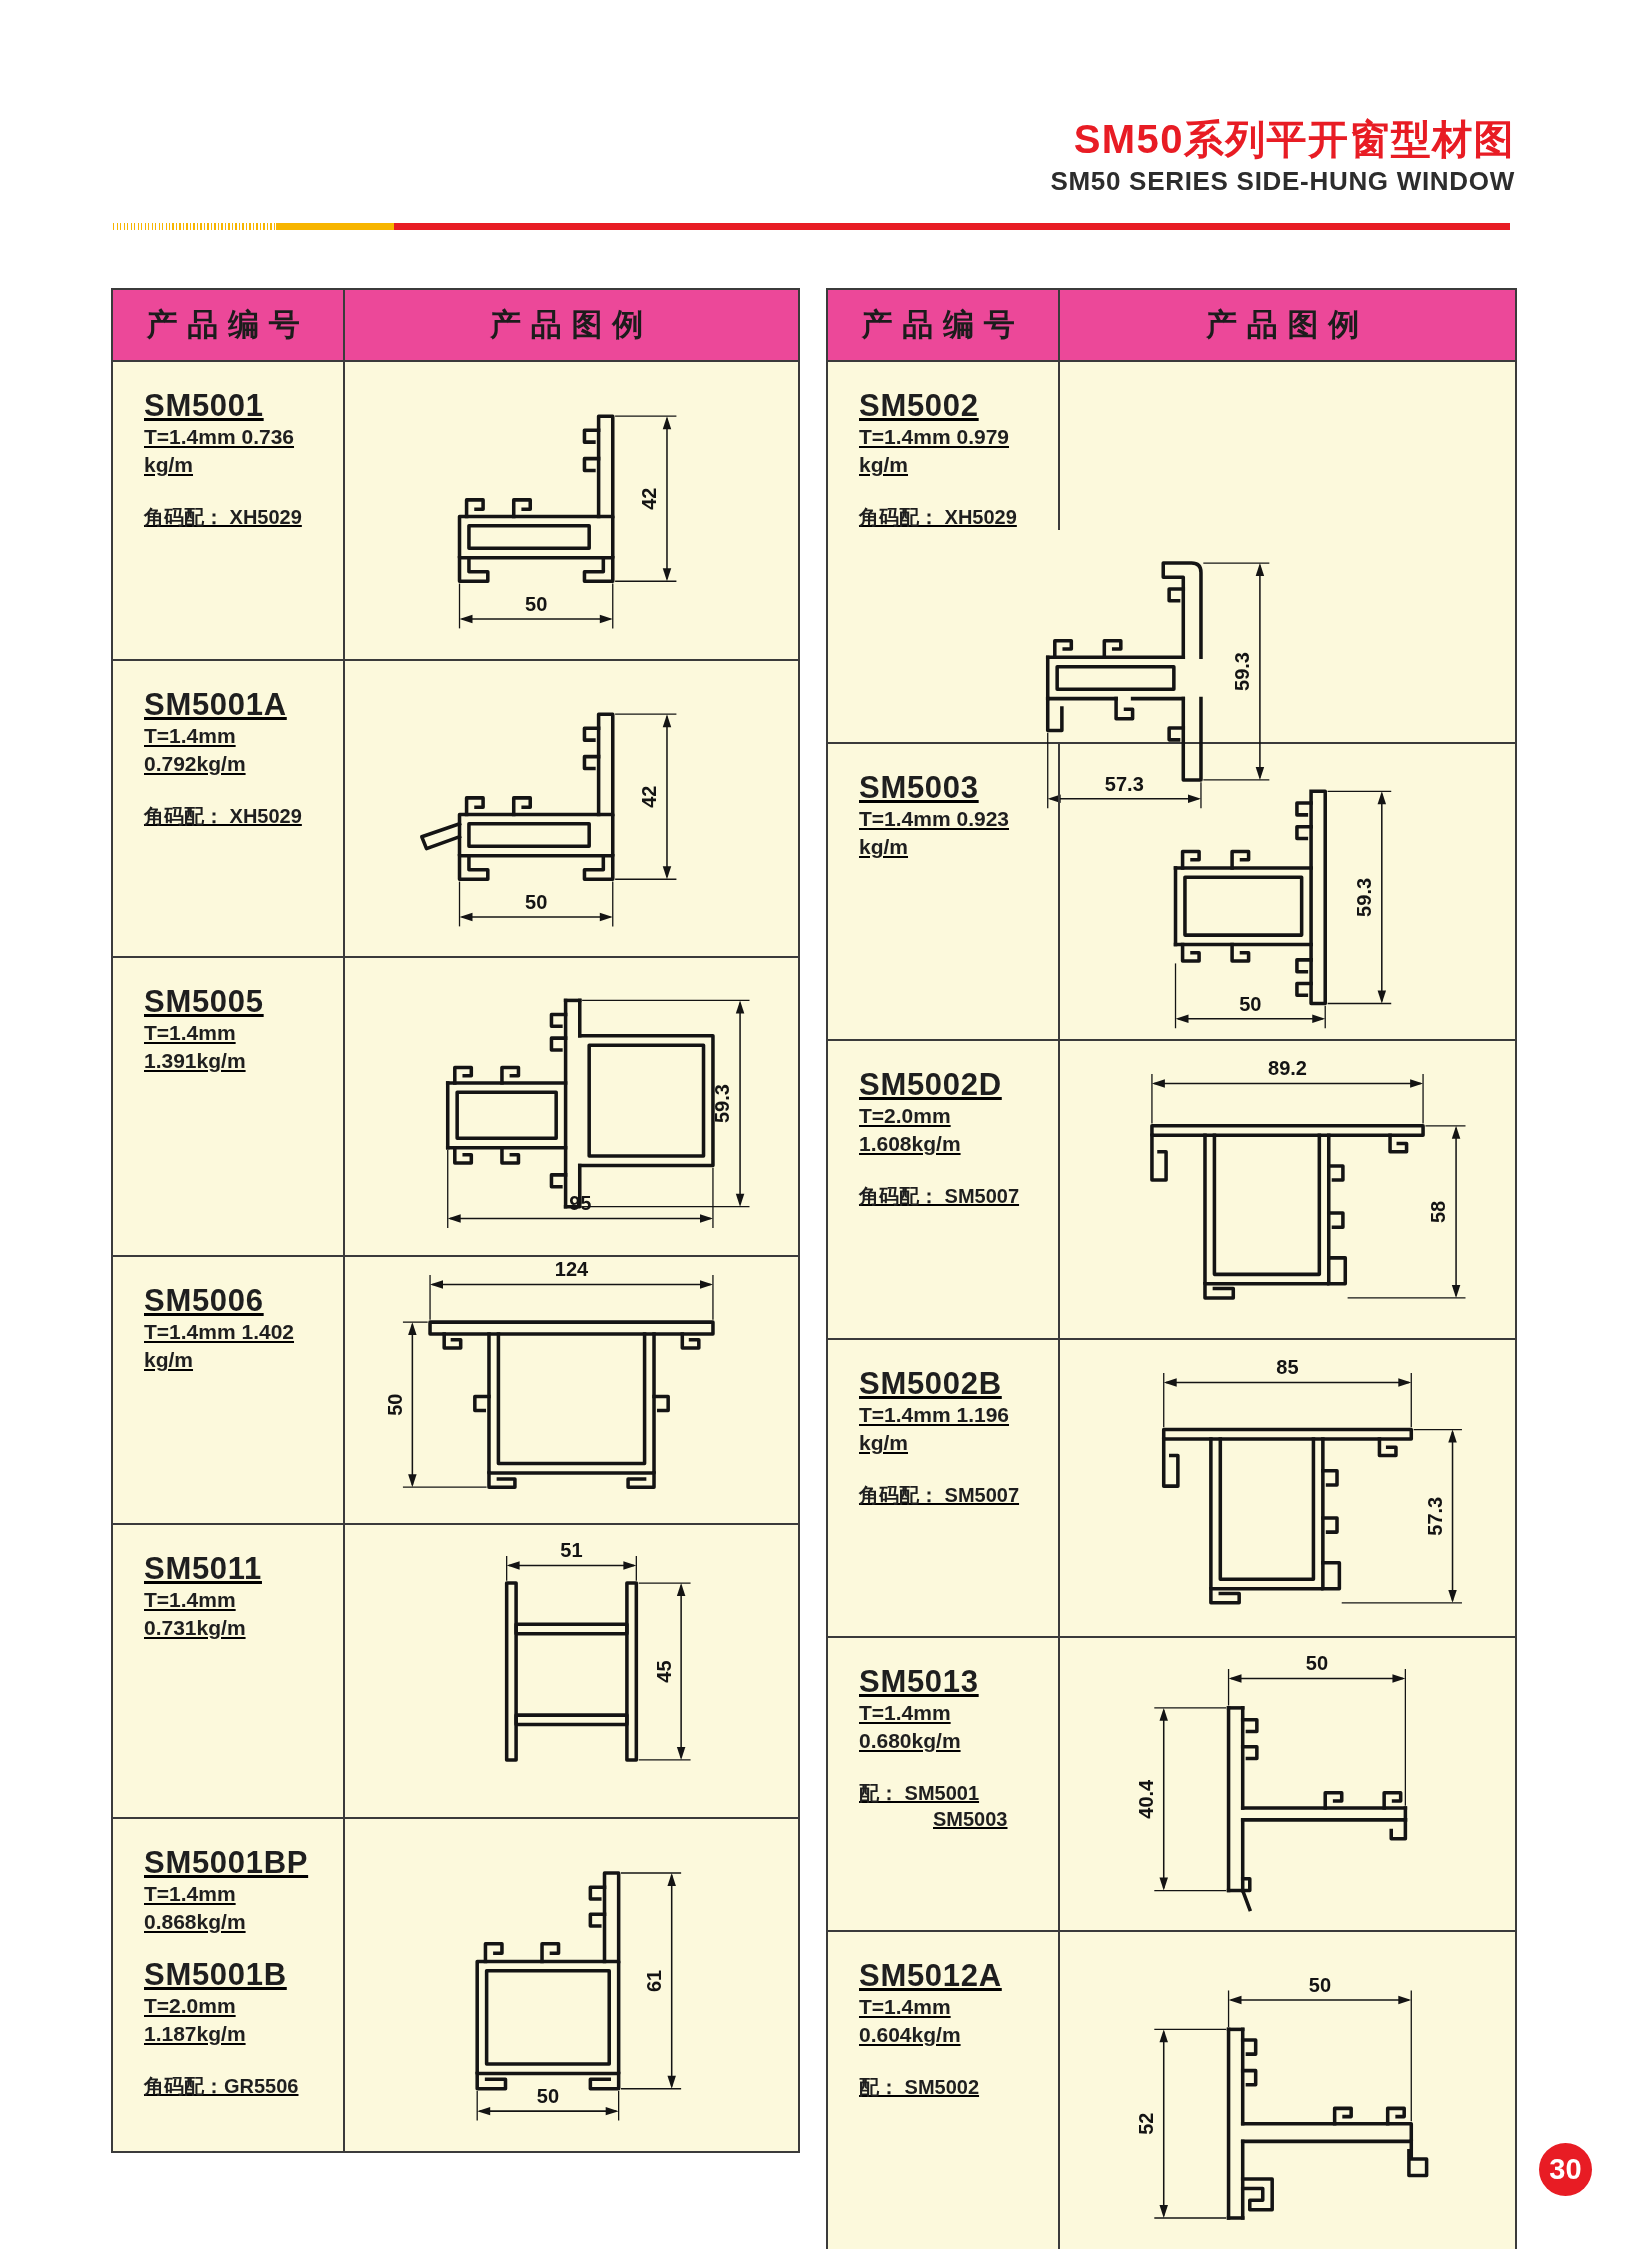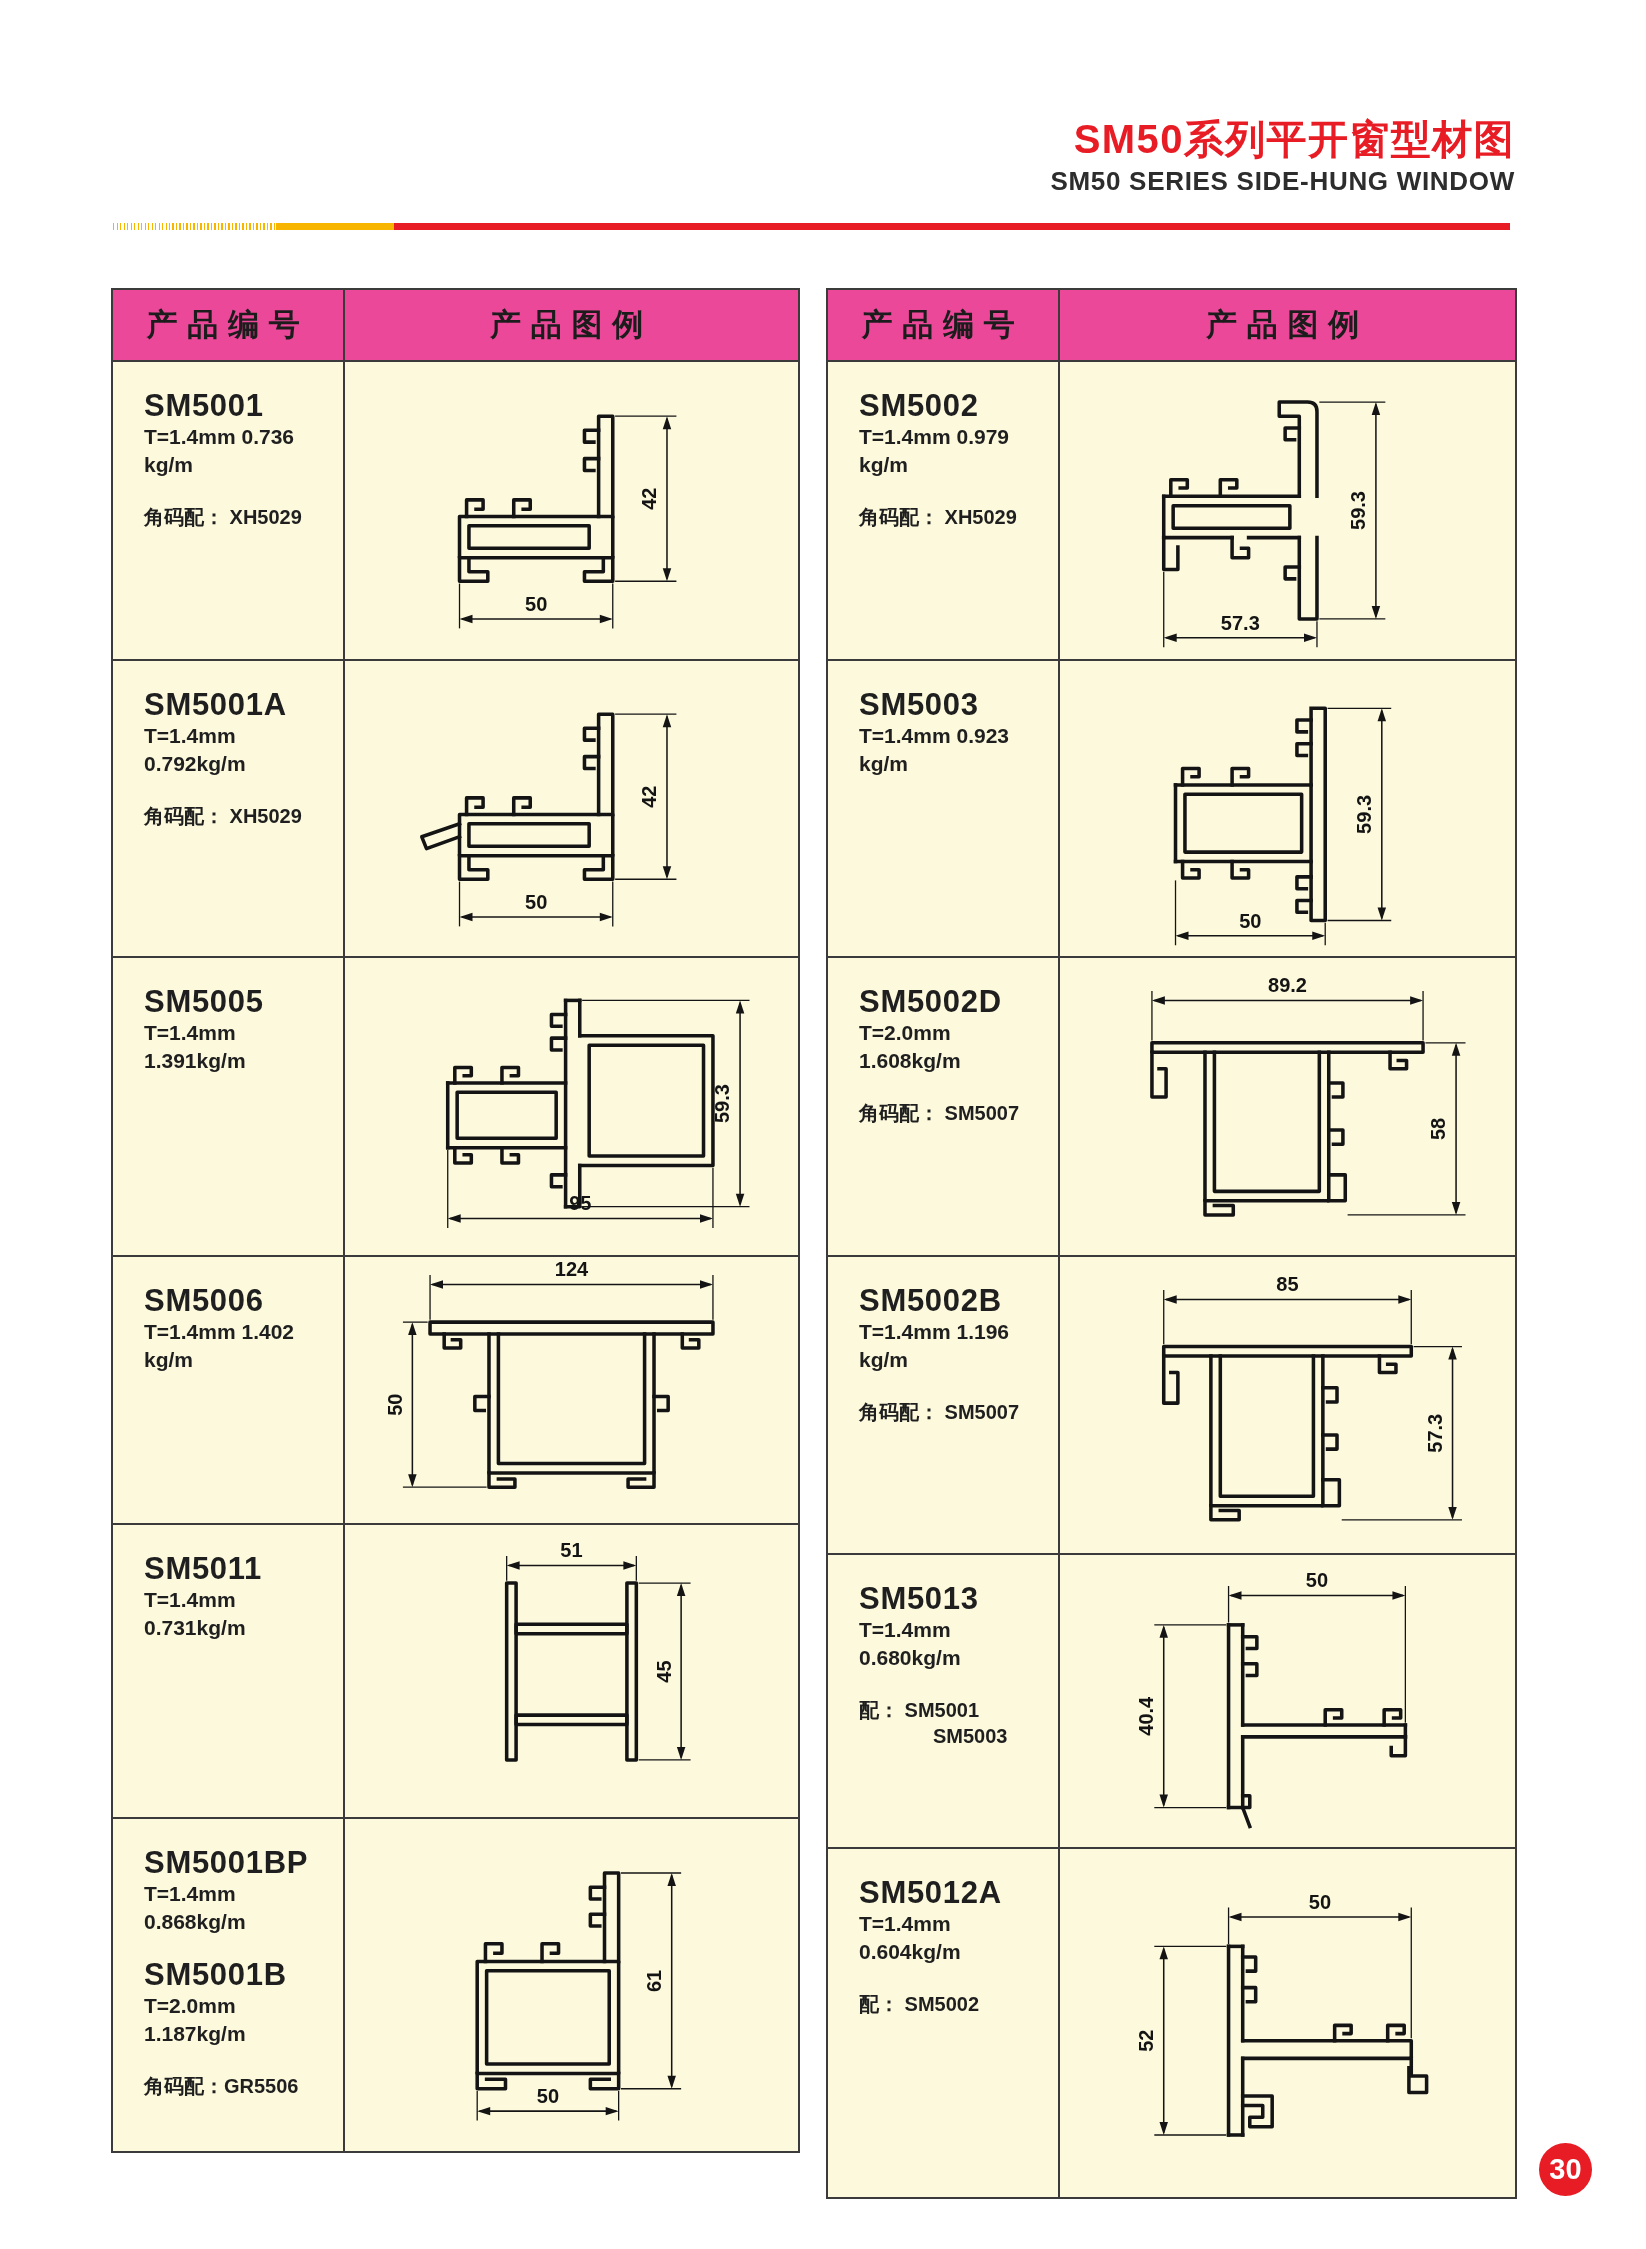--- a/index.html
+++ b/index.html
@@ -22,21 +22,21 @@
   .ptable.left{left:111px;width:689px;}
   .ptable.right{left:826px;width:691px;}
   .thead{display:flex;height:72px;background:#ec4899;border-bottom:2.1px solid #3b3b3b;box-sizing:border-box;}
   .th{display:flex;align-items:center;justify-content:center;font-weight:bold;font-size:31px;
       color:#1c1c1c;letter-spacing:9.7px;box-sizing:border-box;}
   .th.c1{width:232px;border-right:2.1px solid #3b3b3b;}
   .th.c2{flex:1;}
   .trow{display:flex;border-bottom:2.1px solid #3b3b3b;box-sizing:border-box;}
   .trow:last-child{border-bottom:none;}
   .cell-info{width:232px;box-sizing:border-box;border-right:2.1px solid #3b3b3b;
-             padding:26px 9px 0 31px;}
+             padding:26px 9px 0 31px;text-decoration:underline;}
   .cell-draw{flex:1;display:flex;align-items:center;justify-content:center;box-sizing:border-box;}
   .ln{color:#1f1f1f;}
   .ln.code{font-weight:bold;font-size:31px;line-height:35px;letter-spacing:0.7px;}
   .ln.code2{font-weight:bold;font-size:31px;line-height:35px;letter-spacing:0.7px;margin-top:21px;}
   .ln.spec{font-weight:bold;font-size:21px;line-height:28px;}
   .ln.match{font-weight:bold;font-size:20px;line-height:26px;margin-top:25px;}
   .ln.cont{font-weight:bold;font-size:20px;line-height:26px;margin-left:74px;}
 
   
   svg.drawing{width:389px;height:283px;}
@@ -267,21 +267,21 @@
             <text x="241" y="116.5" text-anchor="middle" class="dimtxt" transform="rotate(-90 241 116.5)">61</text>
           </svg>
         </div>
       </div>
     </div>
   <div class="ptable right" id="table-1">
       <div class="thead">
         <div class="th c1">产品编号</div>
         <div class="th c2">产品图例</div>
       </div>
-      <div class="trow" style="height: 299px;">
+      <div class="trow" style="height: 382px; flex-direction: column;">
         <div class="cell-info">
           <div class="ln code">SM5002</div>
           <div class="ln spec">T=1.4mm  0.979 kg/m</div>
           <div class="ln match">角码配：  XH5029</div>
         </div>
         <div class="cell-draw">
           <svg viewBox="0 0 330 240" class="drawing">
             <path d="M190,108 V36 Q190,28 182,28 H158 V40 H175 V108" class="pro"></path>
             <path d="M175,50 H163 V60 H171" class="pro"></path>
             <path d="M60,108 H175" class="pro"></path>

